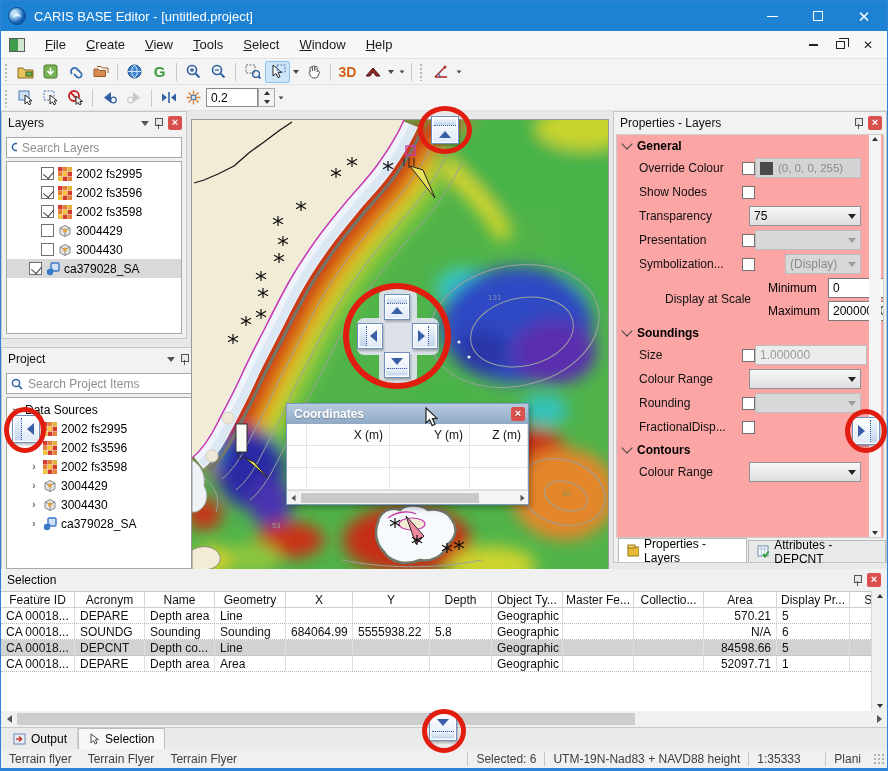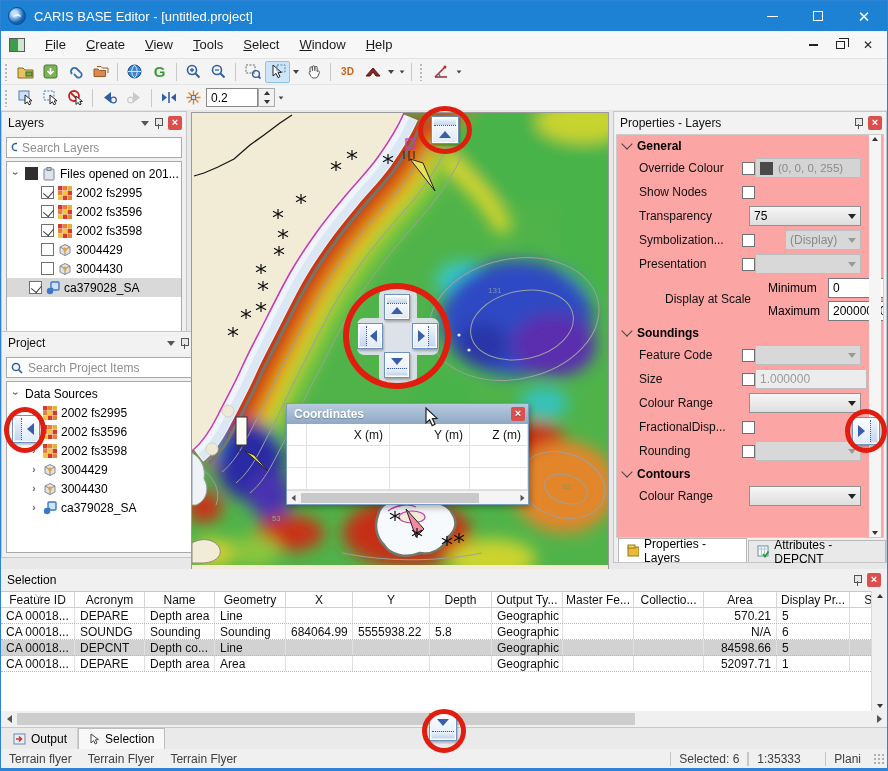--- a/index.html
+++ b/index.html
@@ -34,21 +34,21 @@
   .tbtn { width:25px; height:22px; display:flex; align-items:center; justify-content:center; border:1px solid transparent; border-radius:2px; position:relative; }
   .tbtn.active { background:#cde5f7; border-color:#90c1e8; }
   .tsep { width:1px; height:18px; background:#c9c9c9; margin:0 4px; }
   .tdrop { width:11px; height:22px; display:flex; align-items:center; justify-content:center; }
   .caret { width:0; height:0; border-left:3.5px solid transparent; border-right:3.5px solid transparent; border-top:4px solid #444; }
   .tb-input { width:52px; height:19px; border:1px solid #8a8a8a; background:#fff; font-size:12px; padding:0 4px; font-family:inherit; }
   .spinner { width:17px; height:19px; border:1px solid #aaa; background:#f2f2f2; display:flex; flex-direction:column; }
   .spin-half { flex:1; display:flex; align-items:center; justify-content:center; }
   .up-t { width:0;height:0;border-left:3px solid transparent;border-right:3px solid transparent;border-bottom:4px solid #333; }
   .dn-t { width:0;height:0;border-left:3px solid transparent;border-right:3px solid transparent;border-top:4px solid #333; }
-  .txt-ico { font-weight:bold; font-size:10px; }
+  .txt-ico { font-weight:bold; font-size:14px; }
 
   
   .workspace { position:absolute; left:0; top:110px; width:886px; height:458px; background:#e8e8e8; }
 
   
   .panel { position:absolute; background:#f0f0f0; border:1px solid #c6c6c6; display:flex; flex-direction:column; }
   .panel-title { height:22px; display:flex; align-items:center; font-size:12px; padding:0 4px 0 6px; color:#111; background:#f2f2f2; }
   .pt-btns { margin-left:auto; display:flex; align-items:center; gap:4px; }
   .pt-caret { width:0;height:0;border-left:4px solid transparent;border-right:4px solid transparent;border-top:5px solid #555; }
   .pin { width:11px; height:13px; position:relative; }
@@ -65,21 +65,21 @@
   .exp-open { display:inline-block; transform:rotate(90deg); }
   .cb { width:13px; height:13px; border:1px solid #707070; background:#fff; position:relative; flex:none; }
   .cb.checked::after { content:""; position:absolute; left:2.5px; top:1px; width:6px; height:8px; border:solid #3a3a3a; border-width:0 1.6px 1.6px 0; transform:rotate(40deg); }
   .cb.filled { background:#2f2f2f; border-color:#2f2f2f; }
   .ind1 { width:14px; flex:none; } .ind2 { width:26px; flex:none; }
 
   
   .ic { width:14px; height:14px; flex:none; }
 
   
-  .map { position:absolute; left:190px; top:1px; width:418px; height:580px; border:1px solid #9a9a9a; background:#f2ecd7; overflow:hidden; }
+  .map { position:absolute; left:190px; top:8px; width:418px; height:580px; border:1px solid #9a9a9a; background:#f2ecd7; overflow:hidden; }
 
   
   .props { left:612px; top:0; width:274px; height:452px; }
   .prop-body { flex:1; background:#fca5a5; margin:0 2px; border:1px solid #cccccc; position:relative; overflow:hidden; font-size:12px; }
   .prow { display:flex; align-items:center; height:24px; padding-left:22px; padding-right:22px; }
   .prow .plabel { width:103px; flex:none; color:#111; white-space:nowrap; overflow:hidden; }
   .psection { display:flex; align-items:center; height:21px; padding-left:6px; font-weight:bold; gap:6px; }
   .chev { width:8px; height:8px; border-right:1.6px solid #444; border-bottom:1.6px solid #444; transform:rotate(45deg); margin-top:-4px; }
   .pctrl { margin-left:auto; }
   .combo { height:20px; border:1px solid #919191; background:linear-gradient(#f6f6f6,#dedede); display:flex; align-items:center; padding:0 4px; font-size:12px; position:relative; }
@@ -368,29 +368,20 @@
       </div>
       <div class="searchbox">
         <svg width="12" height="12">
             <circle cx="5" cy="5" r="3.6" fill="none" stroke="#2f5fa0" stroke-width="1.5"></circle>
             <path d="M7.8,7.8 L11,11" stroke="#2f5fa0" stroke-width="1.7"></path>
           </svg>
         <input placeholder="Search Layers" style="">
       </div>
       <div class="tree">
         <div class="trow">
-          <span class="expander"><span class="exp-open">›</span></span>
-          <span class="cb filled"></span>
-          <svg class="ic" viewBox="0 0 14 14">
-              <rect x="2" y="2" width="10" height="11" rx="1" fill="#dfe4ea" stroke="#7a8494"></rect>
-              <rect x="5" y="0.5" width="4" height="3" fill="#b9c2cf" stroke="#7a8494"></rect>
-            </svg>
-          <span>Files opened on 201...</span>
-        </div>
-        <div class="trow">
           <span class="ind2"></span>
           <span class="cb checked"></span>
           <svg class="ic" viewBox="0 0 14 14">
               <rect width="14" height="14" fill="#fff"></rect>
               <rect x="0" y="0" width="4.5" height="4.5" fill="#d33b2e"></rect>
               <rect x="4.8" y="0" width="4.5" height="4.5" fill="#e5803b"></rect>
               <rect x="9.6" y="0" width="4.4" height="4.5" fill="#e0b33a"></rect>
               <rect x="0" y="4.8" width="4.5" height="4.5" fill="#e5803b"></rect>
               <rect x="4.8" y="4.8" width="4.5" height="4.5" fill="#f2c53c"></rect>
               <rect x="9.6" y="4.8" width="4.4" height="4.5" fill="#d33b2e"></rect>
@@ -460,21 +451,21 @@
           <svg class="ic" viewBox="0 0 14 14">
               <rect x="5" y="1" width="8" height="8" rx="1" fill="#cfe2f6" stroke="#3a78c8" stroke-width="1.4"></rect>
               <circle cx="4" cy="10" r="3.2" fill="#3a78c8"></circle>
               <path d="M5.5,8.5 L7,7" stroke="#3a78c8" stroke-width="1.4"></path>
             </svg>
           <span>ca379028_SA</span>
         </div>
       </div>
     </div>
 
-    <div class="panel" style="left:0;top:220px;width:212px;height:227px;">
+    <div class="panel" style="left:0;top:236px;width:212px;height:227px;">
       <div class="panel-title">
         <span>Project</span>
         <span class="pt-btns">
           <span class="pt-caret"></span>
           <span class="pin"></span>
           <span class="close-btn">×</span>
         </span>
       </div>
       <div class="searchbox">
         <svg width="12" height="12">
@@ -719,32 +710,32 @@
           <span class="cb"></span>
         </div>
         <div class="prow">
           <span class="plabel">Transparency</span>
           <span class="pctrl combo w112">
               <span class="cval">75</span>
               <span class="carr"></span>
             </span>
         </div>
         <div class="prow">
+          <span class="plabel">Presentation</span>
+          <span class="cb"></span>
+          <span class="pctrl combo dis w112">
+              <span class="cval"></span>
+              <span class="carr"></span>
+            </span>
+        </div>
+        <div class="prow">
           <span class="plabel">Symbolization...</span>
           <span class="cb"></span>
           <span class="pctrl combo dis w76">
               <span class="cval">(Display)</span>
-              <span class="carr"></span>
-            </span>
-        </div>
-        <div class="prow">
-          <span class="plabel">Presentation</span>
-          <span class="cb"></span>
-          <span class="pctrl combo dis w112">
-              <span class="cval"></span>
               <span class="carr"></span>
             </span>
         </div>
         <div class="prow" style="height:46px;padding-left:48px;">
           <span class="plabel">Display at Scale</span>
           <span class="pctrl minmax">
             <span class="mmrow">
               <span class="mmlabel">Minimum</span>
               <input class="tinput" style="width: 86px;" readonly="" value="0">
             </span>
@@ -752,50 +743,42 @@
               <span class="mmlabel">Maximum</span>
               <input class="tinput" style="width: 86px;" readonly="" value="2000000000">
             </span>
           </span>
         </div>
         <div class="psection">
             <span class="chev"></span>
             <span>Soundings</span>
           </div>
         <div class="prow">
-          <span class="plabel">Feature Code</span>
-          <span class="cb"></span>
-          <span class="pctrl combo dis w112">
-              <span class="cval"></span>
-              <span class="carr"></span>
-            </span>
-        </div>
-        <div class="prow">
           <span class="plabel">Size</span>
           <span class="cb"></span>
           <input class="pctrl tinput dis" style="width: 112px;" readonly="" value="1.000000">
         </div>
         <div class="prow">
           <span class="plabel">Colour Range</span>
           <span class="pctrl combo w112">
               <span class="cval"></span>
               <span class="carr"></span>
             </span>
-        </div>
-        <div class="prow">
-          <span class="plabel">FractionalDisp...</span>
-          <span class="cb"></span>
         </div>
         <div class="prow">
           <span class="plabel">Rounding</span>
           <span class="cb"></span>
           <span class="pctrl combo dis w112">
               <span class="cval"></span>
               <span class="carr"></span>
             </span>
+        </div>
+        <div class="prow">
+          <span class="plabel">FractionalDisp...</span>
+          <span class="cb"></span>
         </div>
         <div class="psection">
             <span class="chev"></span>
             <span>Contours</span>
           </div>
         <div class="prow">
           <span class="plabel">Colour Range</span>
           <span class="pctrl combo w112">
               <span class="cval"></span>
               <span class="carr"></span>
@@ -839,21 +822,21 @@
         <div class="sg-cell">
             <span class="sortmark"></span>
             <span>Feature ID</span>
           </div>
         <div class="sg-cell">Acronym</div>
         <div class="sg-cell">Name</div>
         <div class="sg-cell">Geometry</div>
         <div class="sg-cell">X</div>
         <div class="sg-cell">Y</div>
         <div class="sg-cell">Depth</div>
-        <div class="sg-cell">Output Ty...</div>
+        <div class="sg-cell">Object Ty...</div>
         <div class="sg-cell">Master Fe...</div>
         <div class="sg-cell">Collectio...</div>
         <div class="sg-cell">Area</div>
         <div class="sg-cell">Display Pr...</div>
         <div class="sg-cell">St</div>
       </div>
       <div class="sg-row sg-r">
         <div class="sg-cell">CA 00018...</div>
         <div class="sg-cell">DEPARE</div>
         <div class="sg-cell">Depth area</div>
@@ -946,20 +929,21 @@
   </div>
 
   <div class="statusbar">
     <span class="st-item">Terrain flyer</span>
     <span class="st-item">Terrain Flyer</span>
     <span class="st-item">Terrain Flyer</span>
     <span style="flex:1;"></span>
     <span class="st-sep"></span>
     <span class="st-item">Selected: 6</span>
     <span class="st-sep"></span>
+    <span class="st-item">UTM-19N-Nad83 + NAVD88 height</span>
     <span class="st-sep"></span>
     <span class="st-item" style="width:76px;">1:35333</span>
     <span class="st-sep"></span>
     <span class="st-item">Plani</span>
     <span class="st-grip"></span>
   </div>
 
   <div class="coords">
     <div class="coords-title">
       <span>Coordinates</span>

